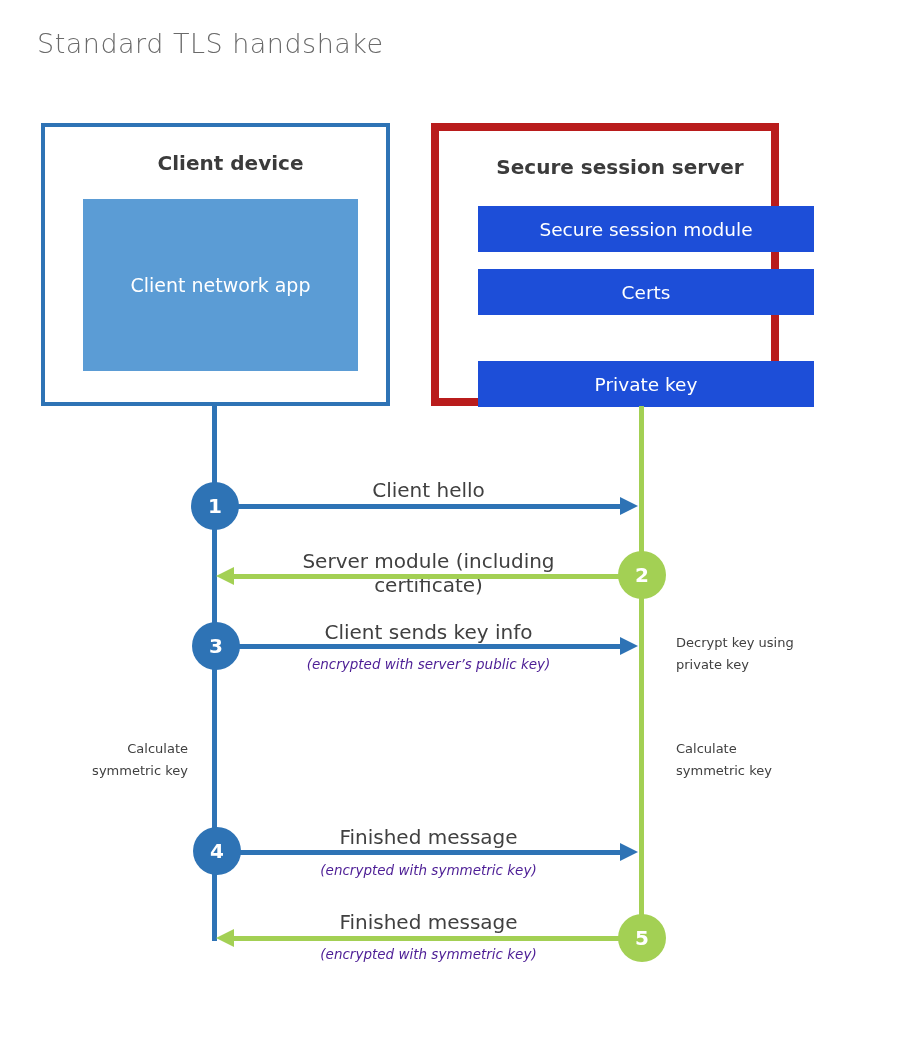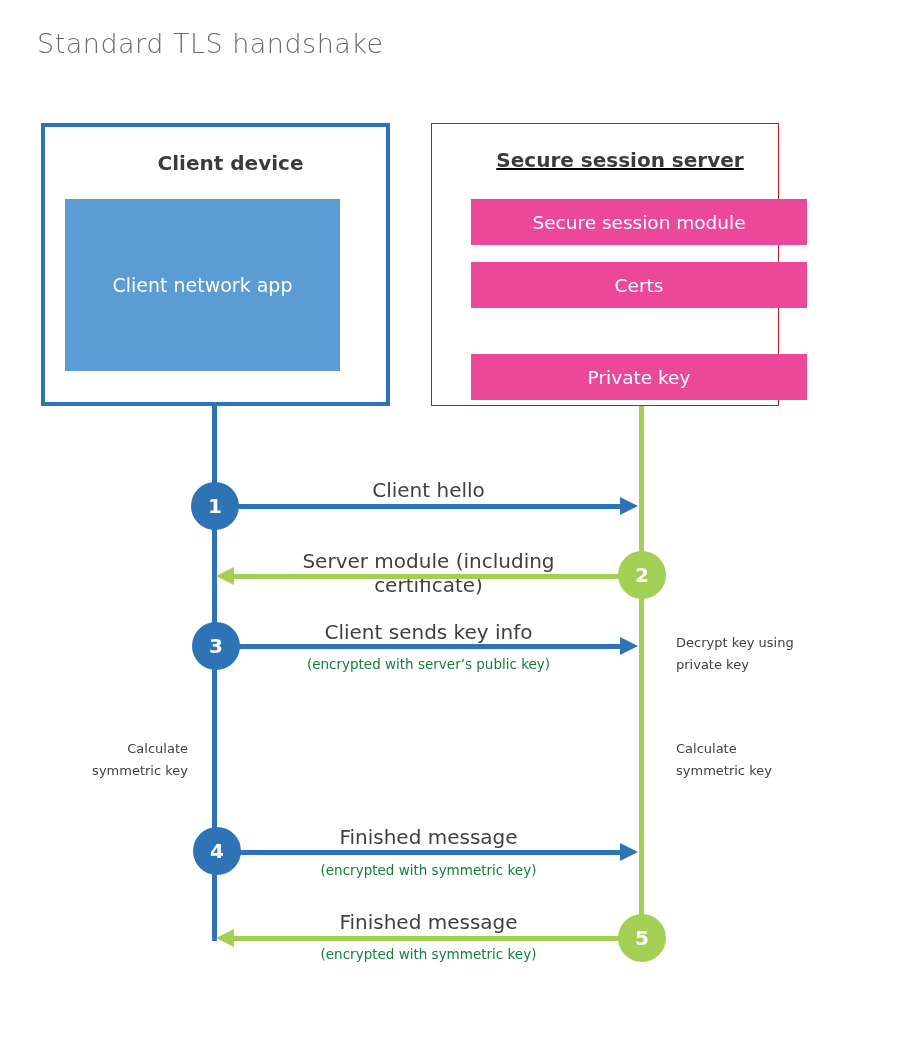--- a/index.html
+++ b/index.html
@@ -7,29 +7,29 @@
     position:relative;width:900px;height:1058px;background:#ffffff;overflow:hidden;
     font-family:"DejaVu Sans","Liberation Sans",sans-serif;
   }
   .diagram-title{
     position:absolute;left:37px;top:28px;font-size:27px;font-weight:300;
     color:#6a6a6a;letter-spacing:0.5px;
   }
   
   .box{position:absolute;top:123px;height:283px;background:#ffffff;box-sizing:border-box;padding-left:30px;}
   .box-client{left:41px;width:349px;border:4px solid #2e73b5;}
-  .box-server{left:431px;width:348px;border:1px solid #b91c1c;text-decoration:underline;}
+  .box-server{left:431px;width:348px;border:8px solid #b91c1c;}
   .box-title{margin-top:24px;text-align:center;font-size:20px;font-weight:bold;color:#3b3b3b;}
   .app-rect{
-    position:absolute;left:20px;top:72px;width:275px;height:172px;background:#5b9cd5;
+    position:absolute;left:38px;top:72px;width:275px;height:172px;background:#5b9cd5;
     display:flex;align-items:center;justify-content:center;text-align:center;
     color:#ffffff;font-size:19px;line-height:1.5;padding:0 40px;box-sizing:border-box;
   }
   .module-bar{
-    position:absolute;left:39px;width:336px;height:46px;background:#ec4899;
+    position:absolute;left:39px;width:336px;height:46px;background:#1d4ed8;
     display:flex;align-items:center;justify-content:center;
     color:#ffffff;font-size:18.5px;
   }
   .bar-0{top:75px;} .bar-1{top:138px;} .bar-2{top:198px;margin-top:32px;}
   
   .vline{position:absolute;width:5px;}
   .vline-client{left:212px;top:406px;height:535px;background:#2e73b5;}
   .vline-server{left:639px;top:406px;height:532px;background:#a3d054;}
   
   .arrow-line{position:absolute;height:5px;}
@@ -43,21 +43,21 @@
     color:#ffffff;font-size:20px;font-weight:bold;text-align:center;line-height:48px;
   }
   .circle-blue{background:#2e73b5;} .circle-green{background:#a3d054;}
   
   .step-label{
     position:absolute;left:245px;width:367px;text-align:center;
     font-size:20px;color:#404040;
   }
   .step-sub{
     position:absolute;left:245px;width:367px;text-align:center;
-    font-size:13.5px;color:#15803d;
+    font-size:13.5px;color:#4c1d95;font-style:italic;
   }
   .note{position:absolute;font-size:13px;line-height:22px;color:#404040;}
   .note-decrypt{left:676px;top:632px;width:150px;}
   .note-calc-left{left:58px;top:738px;width:130px;text-align:right;}
   .note-calc-right{left:676px;top:738px;width:130px;}
 </style>
 </head>
 <body>
 
 <div class="canvas">

